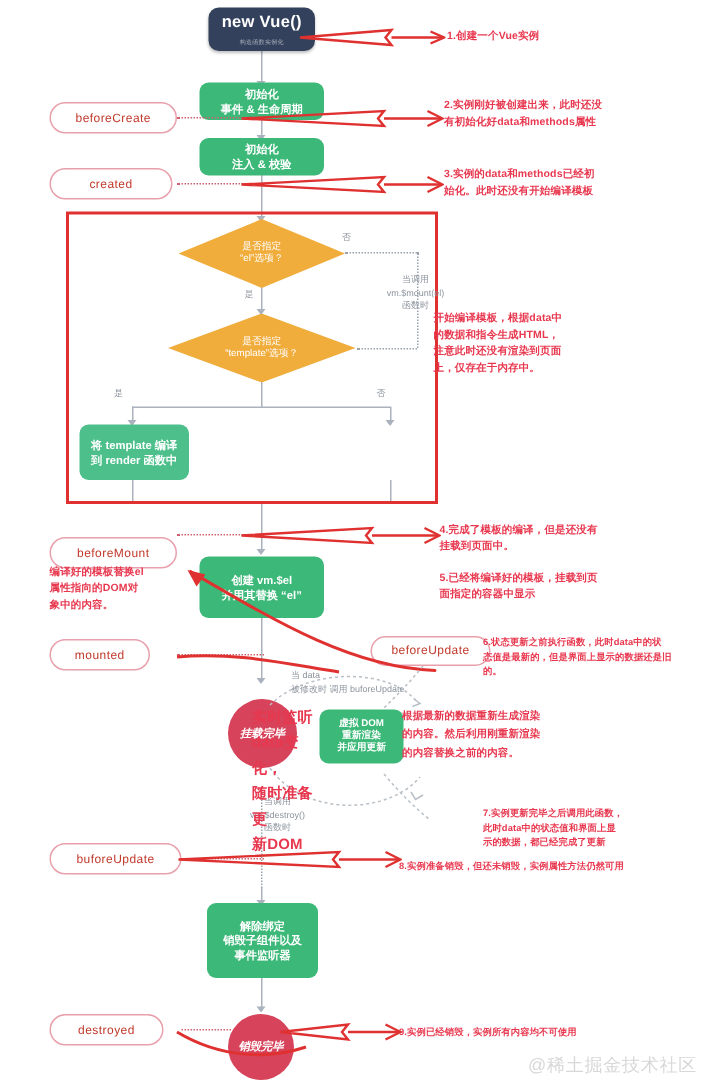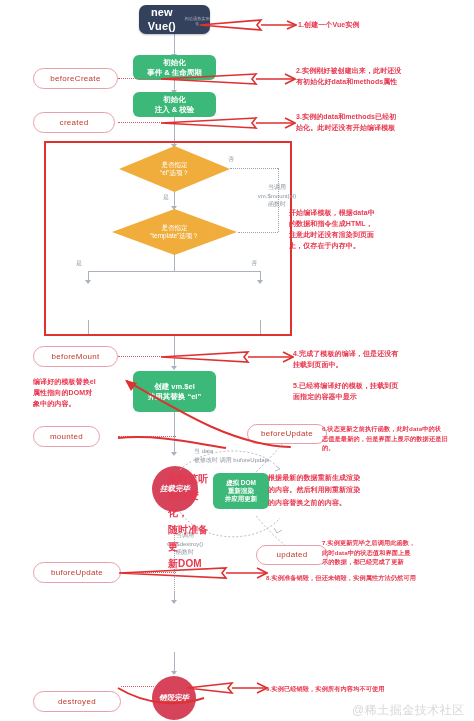--- a/index.html
+++ b/index.html
@@ -12,21 +12,21 @@
   #root { position: relative; width: 474px; height: 721px; background:#fff; }
 
   
   .node { position: absolute; display:flex; align-items:center; justify-content:center;
           text-align:center; line-height:1.25; }
 
   
   .darkbox {
     background:#33415c; color:#ffffff; border-radius:7px;
     font-weight:bold; font-size:11px; letter-spacing:.2px;
-    flex-direction:row;
+    flex-direction:column;
     box-shadow:0 1px 2px rgba(0,0,0,.25);
   }
   .darkbox .sub { font-size:4px; font-weight:normal; opacity:.55; margin-top:2px;}
 
   
   .greenbox {
     background:#41b883; background:#3cb878; color:#ffffff;
     border-radius:6px; font-size:7.5px; flex-direction:column;
     padding:3px 4px;
   }
@@ -171,20 +171,24 @@
   <div class="doth" style="left:230px; top:168px; width:48px;"></div>
   <div class="dotv" style="left:278px; top:168px; height:64px;"></div>
   <div class="doth" style="left:238px; top:232px; width:40px;"></div>
 
   <div class="glab" style="left:229px; top:183px; width:96px;">
     <span>当调用</span><br>
     <span>vm.$mount(el)</span><br>
     <span>函数时</span>
   </div>
 
+  <div class="node greenbox light" style="left:53px; top:283px; width:73px; height:37px;">
+    <span class="ln">将 template 编译</span>
+    <span class="ln">到 render 函数中</span>
+  </div>
 
 
   <div class="node greenbox" style="left:133px; top:371px; width:83px; height:41px;">
     <span class="ln">创建 vm.$el</span>
     <span class="ln">并用其替换 “el”</span>
   </div>
 
   <div class="node circle" style="left:152px; top:466px; width:46px; height:46px;">挂载完毕</div>
 
   <div class="node greenbox" style="left:213px; top:473px; width:56px; height:36px; font-size:6.5px;">
@@ -204,31 +208,35 @@
     <span>当 data</span><br>
     <span>被修改时 调用 buforeUpdate</span>
   </div>
 
   <div class="glab" style="left:150px; top:531px; width:70px;">
     <span>当调用</span><br>
     <span>vm.$destroy()</span><br>
     <span>函数时</span>
   </div>
 
+  <div class="node greenbox" style="left:138px; top:602px; width:74px; height:50px;">
+    <span class="ln">解除绑定</span>
+    <span class="ln">销毁子组件以及</span>
+    <span class="ln">事件监听器</span>
+  </div>
 
   <div class="node circle" style="left:152px; top:676px; width:44px; height:44px;">销毁完毕</div>
 
   <div class="node pill" style="left:33px; top:68px; width:85px; height:21px;">beforeCreate</div>
   <div class="node pill" style="left:33px; top:112px; width:82px; height:21px;">created</div>
-  <div class="node pill" style="left:33px; top:346px; width:85px; height:21px;">beforeMount</div>
+  <div class="node pill" style="left:33px; top:358px; width:85px; height:21px;">beforeMount</div>
   <div class="node pill" style="left:33px; top:426px; width:67px; height:21px;">mounted</div>
   <div class="node pill" style="left:247px; top:424px; width:80px; height:20px;">beforeUpdate</div>
-  <div class="node pill" style="left:256px; top:545px; width:72px; height:20px;">updated</div>
   <div class="node pill" style="left:33px; top:562px; width:88px; height:21px;">buforeUpdate</div>
-  <div class="node pill" style="left:33px; top:676px; width:88px; height:21px;margin-top:15px;">destroyed</div>
+  <div class="node pill" style="left:33px; top:676px; width:76px; height:21px;">destroyed</div>
 
   <div class="dotred" style="left:118px; top:78px; width:58px;"></div>
   <div class="dotred" style="left:118px; top:122px; width:58px;"></div>
   <div class="dotred" style="left:118px; top:356px; width:58px;"></div>
   <div class="dotred" style="left:118px; top:436px; width:58px;"></div>
   <div class="dotred" style="left:121px; top:572px; width:55px;"></div>
   <div class="dotred" style="left:121px; top:686px; width:33px;"></div>
 
   <div class="ann" style="left:298px; top:20px;">
     <span>1.创建一个Vue实例</span>

